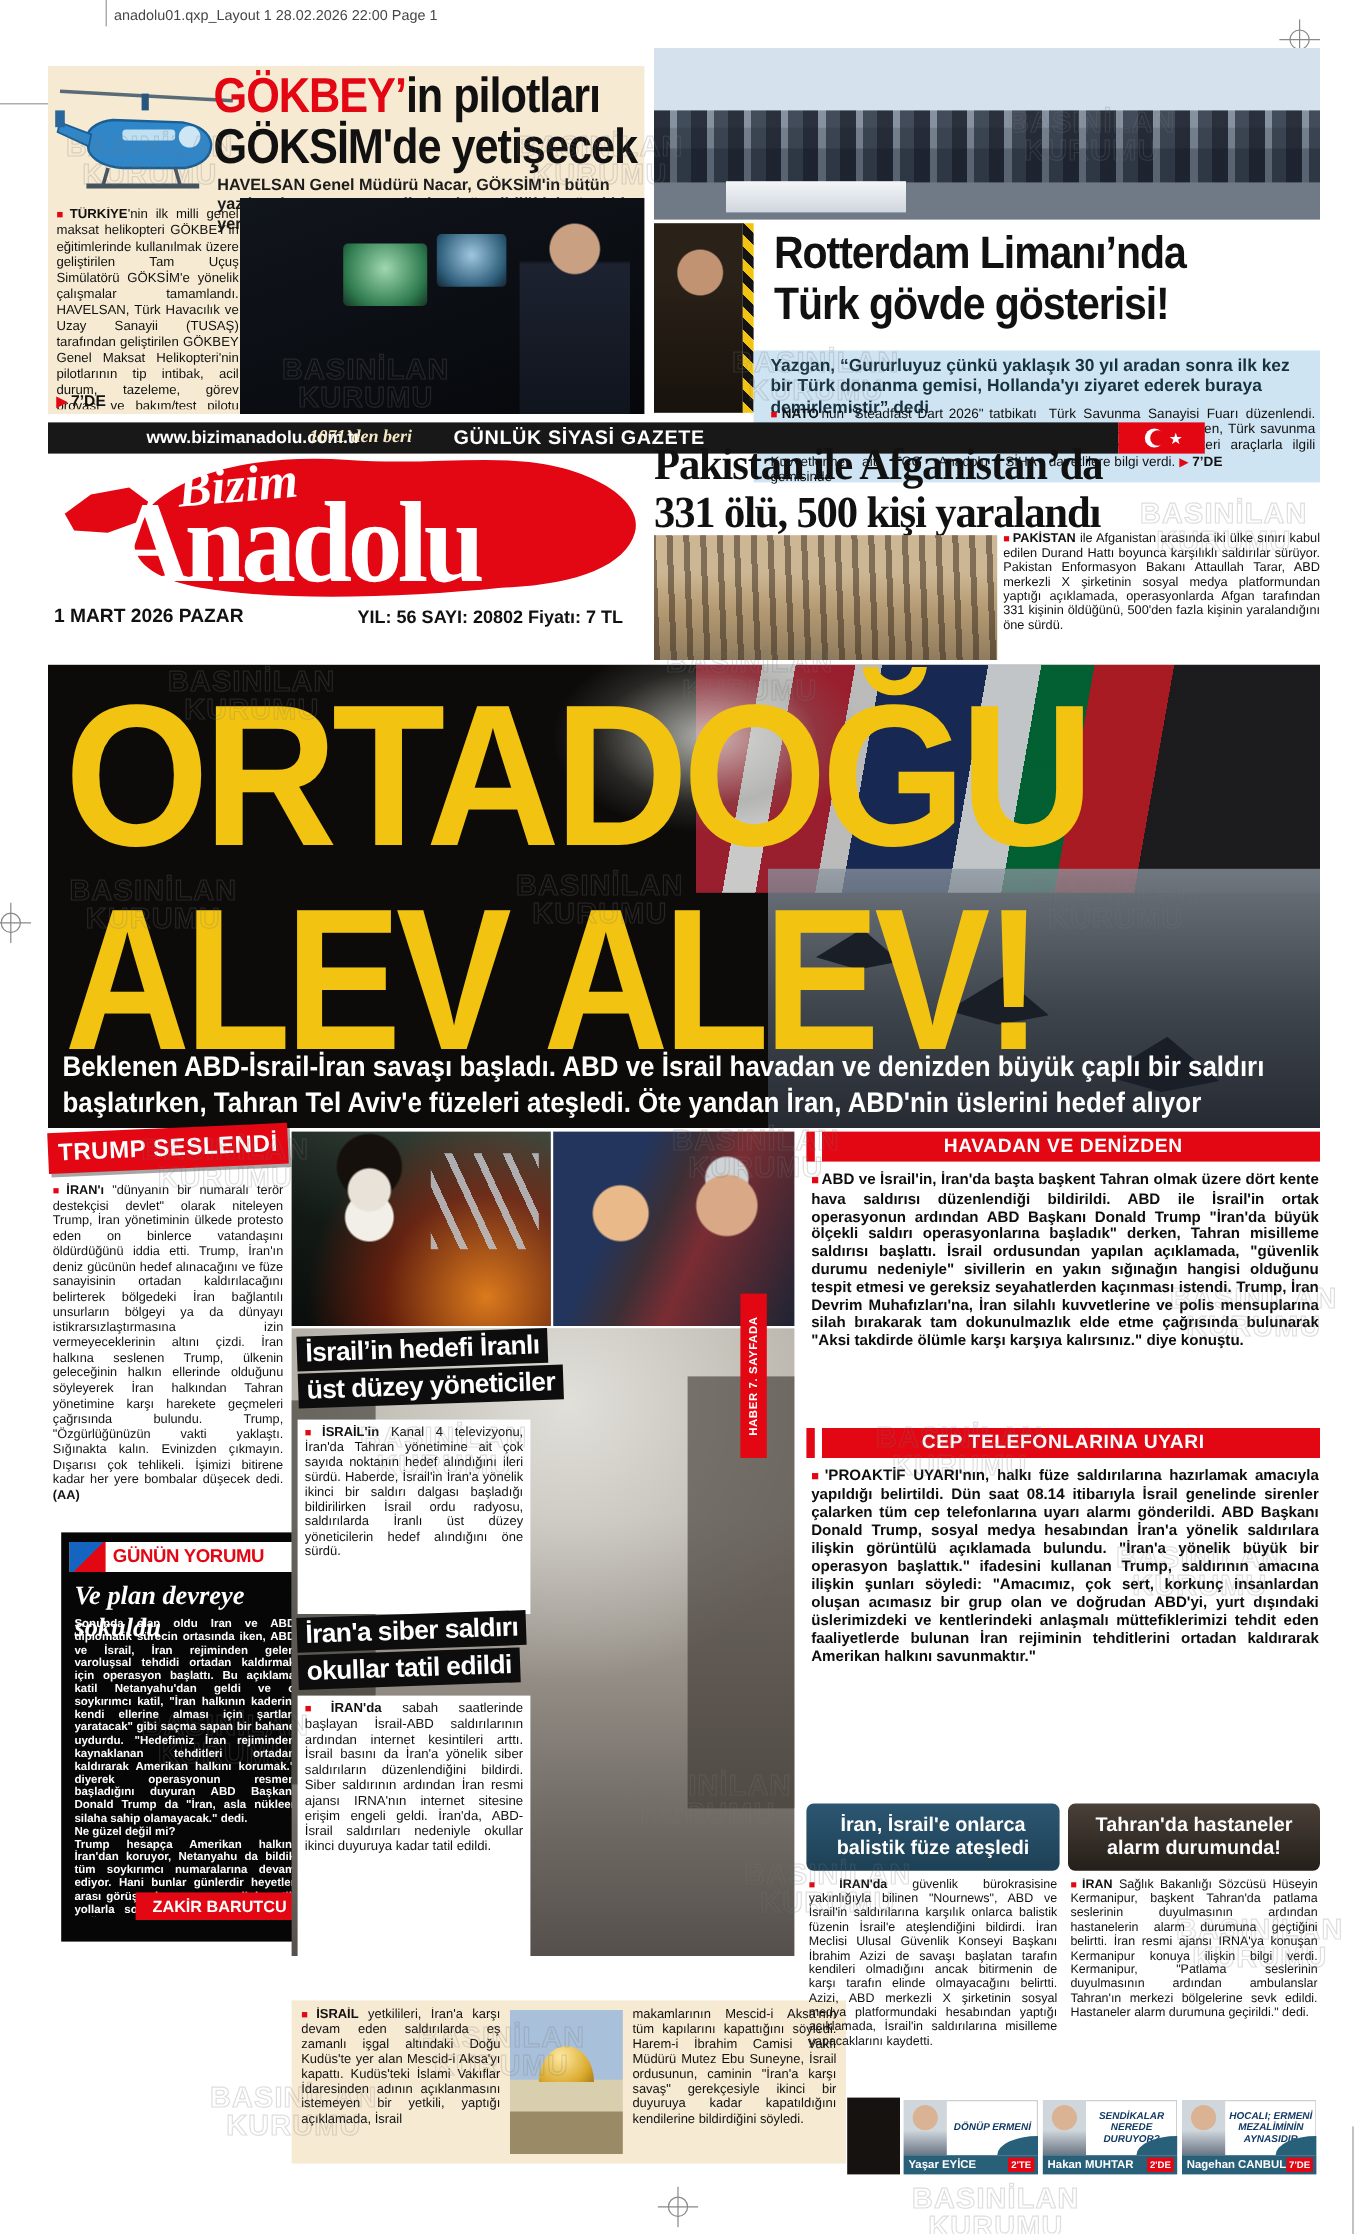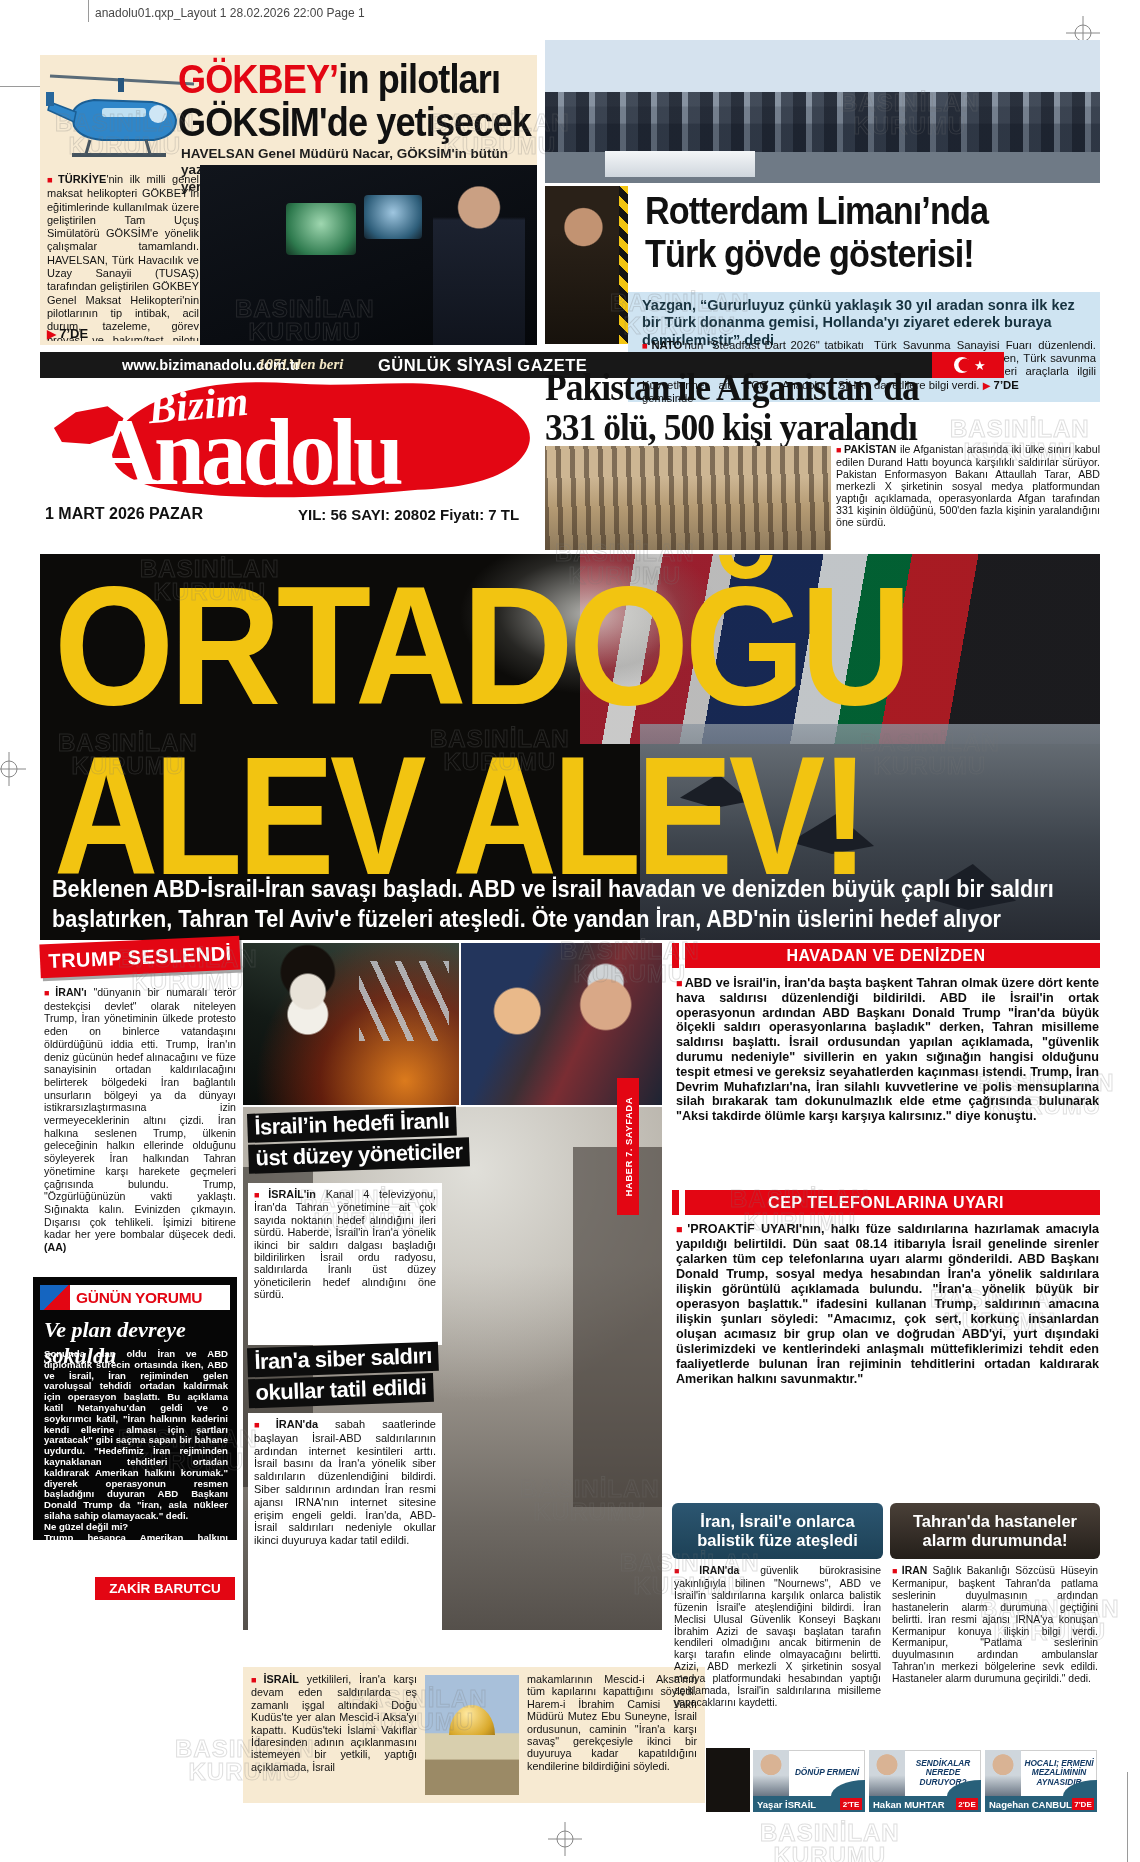--- a/index.html
+++ b/index.html
@@ -86,21 +86,21 @@
   #spl-h2{left:14px;top:178px;font-size:168px;font-weight:900;color:var(--yellow);letter-spacing:-5px;
           position:absolute;transform:scaleX(.86);transform-origin:0 0;line-height:1}
   .spl-deck{position:absolute;left:12px;font-size:23.5px;font-weight:700;color:#fff;
             transform:scaleX(.92);transform-origin:0 0;white-space:nowrap}
   
   #trump-banner{left:40px;top:940px;width:200px;height:34px;background:var(--red);transform:rotate(-2.5deg);
     box-shadow:2px 3px 0 rgba(0,0,0,.35);display:flex;align-items:center;justify-content:center}
   #trump-banner span{color:#fff;font-weight:900;font-size:20px;letter-spacing:.5px}
   #trump-body{left:44px;top:986px;width:192px;height:284px;font-size:10.6px;line-height:12.7px;overflow:hidden}
   
-  #gunun{left:33px;top:1277px;width:204px;height:263px;background:#060606}
+  #gunun{left:51px;top:1277px;width:204px;height:341px;background:#060606}
   #gy-head{position:absolute;left:7px;top:8px;width:190px;height:25px;background:#fff;display:flex;align-items:center}
   #gy-logo{width:30px;height:25px;background:linear-gradient(135deg,#1565c0 52%,var(--red) 52%)}
   #gy-title{margin-left:6px;color:var(--red);font-weight:900;font-size:15.5px;letter-spacing:-.3px}
   #gy-colhead{position:absolute;left:11px;top:40px;font-size:22px;font-weight:700;font-style:italic;
               color:#fff;font-family:"Liberation Serif",serif}
   #gy-body{position:absolute;left:11px;top:72px;width:184px;height:248px;color:#fff;font-weight:700;
            font-size:9.6px;line-height:10.8px;text-align:justify;white-space:pre-line;overflow:hidden}
   #gy-sig{position:absolute;left:62px;top:300px;width:140px;height:23px;background:var(--red);
           color:#fff;font-weight:900;font-size:13.5px;display:flex;align-items:center;justify-content:center}
   
@@ -341,21 +341,21 @@
       <span><span>Tahran'da hastaneler</span><br><span>alarm durumunda!</span></span>
     </div>
   <div class="abs just" id="tah-body"><span class="sq">■</span><b>İRAN</b><span> Sağlık Bakanlığı Sözcüsü Hüseyin Kermanipur, başkent Tahran'da patlama seslerinin duyulmasının ardından hastanelerin alarm durumuna geçtiğini belirtti. İran resmi ajansı IRNA'ya konuşan Kermanipur konuya ilişkin bilgi verdi. Kermanipur, "Patlama seslerinin duyulmasının ardından ambulanslar Tahran'ın merkezi bölgelerine sevk edildi. Hastaneler alarm durumuna geçirildi." dedi.</span></div>
 
   <div class="abs" id="darkpatch"></div>
 
   <div class="card" style="left:753px">
     <div class="cphoto"></div>
     <div class="ctitle">DÖNÜP ERMENİ</div>
     <div class="cswoosh"></div>
-    <div class="cbar">Yaşar İSRAİL</div>
+    <div class="cbar">Yaşar EYİCE</div>
     <div class="cpage">2'TE</div>
   </div>
   <div class="card" style="left:869px">
     <div class="cphoto"></div>
     <div class="ctitle">SENDİKALAR NEREDE DURUYOR?</div>
     <div class="cswoosh"></div>
     <div class="cbar">Hakan MUHTAR</div>
     <div class="cpage">2'DE</div>
   </div>
   <div class="card" style="left:985px">

